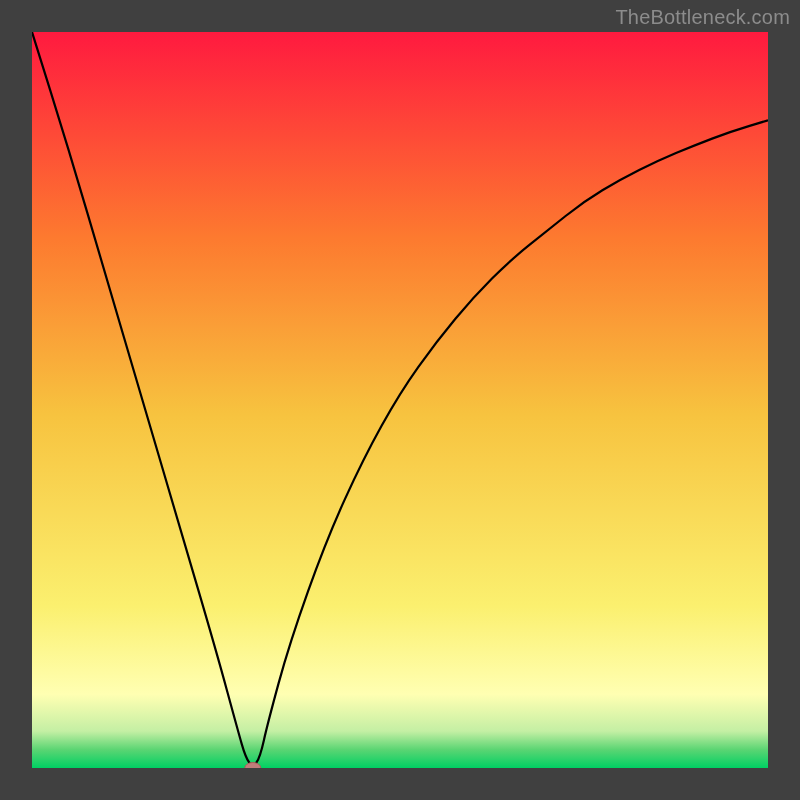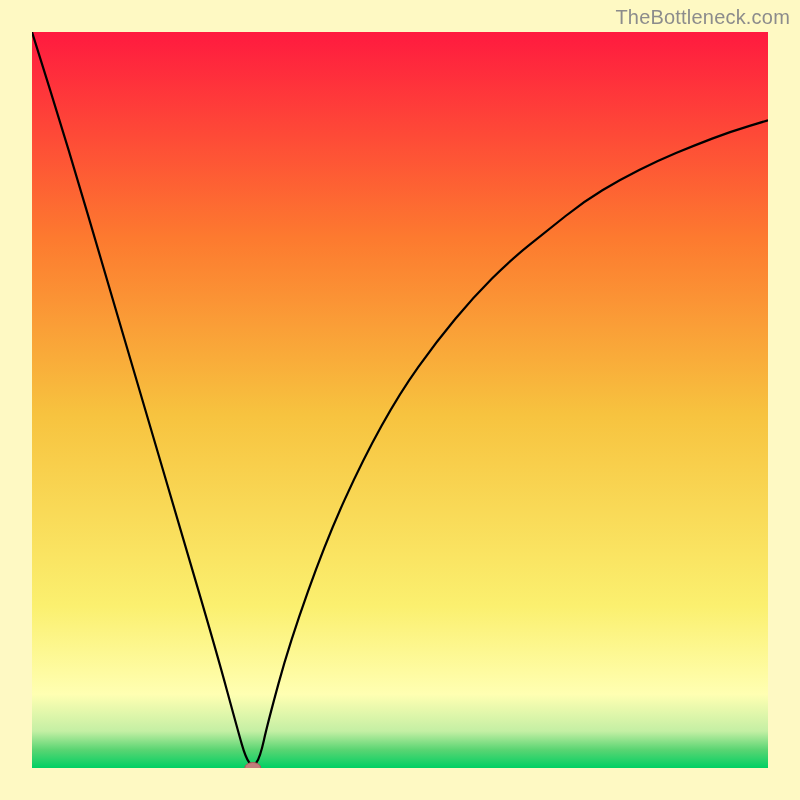--- a/index.html
+++ b/index.html
@@ -7,21 +7,21 @@
     padding: 0;
     width: 800px;
     height: 800px;
     overflow: hidden;
     background: #000;
     font-family: Arial, Helvetica, sans-serif;
   }
   .outer {
     width: 800px;
     height: 800px;
-    background: #fef9c3;
+    background: #404040;
     position: relative;
   }
   .plot-area {
     position: absolute;
     left: 32px;
     top: 32px;
     width: 736px;
     height: 736px;
   }
   .plot-area svg {

